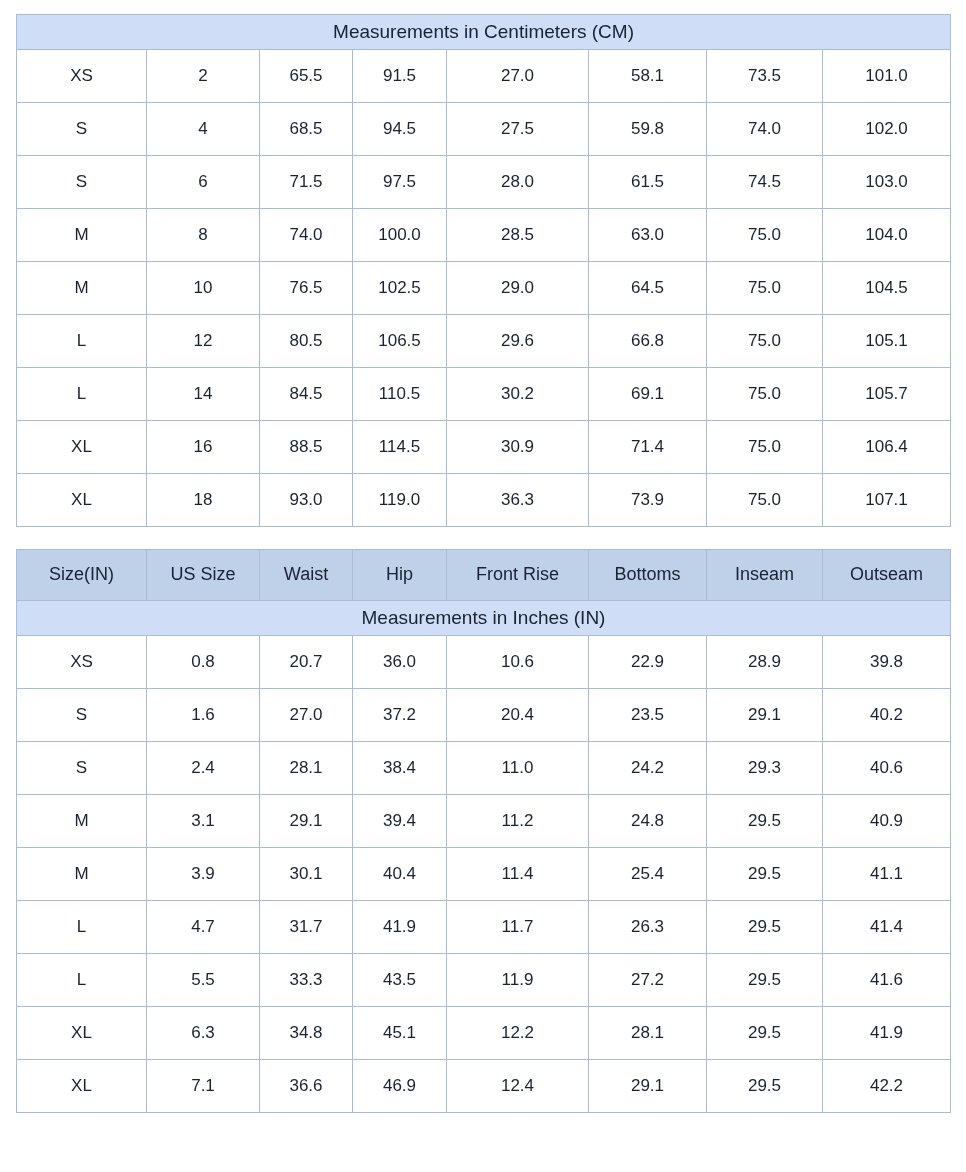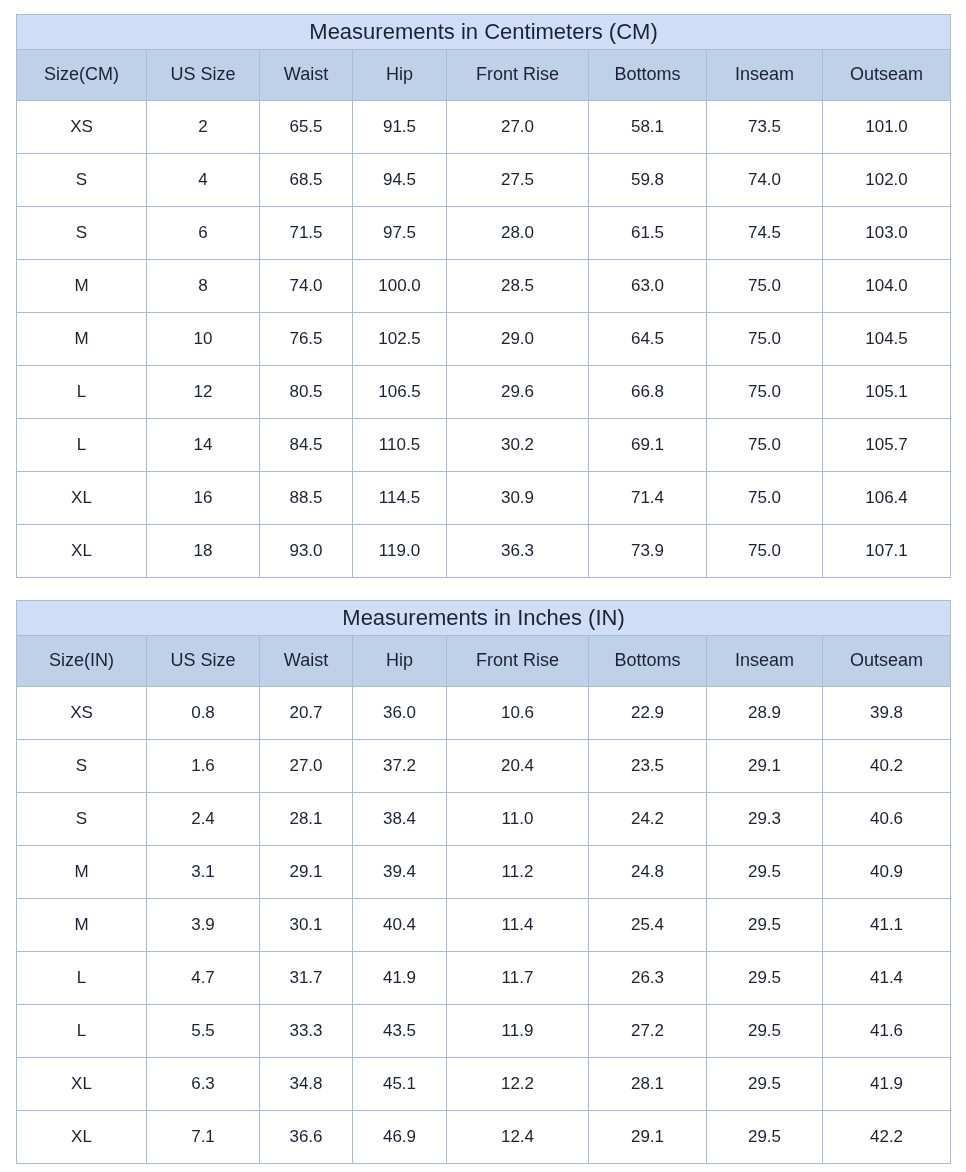--- a/index.html
+++ b/index.html
@@ -39,21 +39,21 @@
   .size-table col.c-hip      { width: 94px;  }
   .size-table col.c-front    { width: 142px; }
   .size-table col.c-bottoms  { width: 118px; }
   .size-table col.c-inseam   { width: 116px; }
   .size-table col.c-outseam  { width: 128px; }
 
   .title-cell {
     background: #cfdef6;
     border: 1px solid #a8bcd8;
     text-align: center;
-    font-size: 22px;
+    font-size: 19px;
     font-weight: 400;
     color: #1a2233;
     height: 34px;
     padding: 0;
     line-height: 34px;
   }
 
   .head-cell {
     background: #bfd0e9;
     border: 1px solid #a8bcd8;
@@ -91,30 +91,20 @@
           <col class="c-hip">
           <col class="c-front">
           <col class="c-bottoms">
           <col class="c-inseam">
           <col class="c-outseam">
         </colgroup>
         <thead>
           <tr>
             <th class="title-cell" colspan="8">Measurements in Centimeters (CM)</th>
           </tr>
-          <tr>
-            <th class="head-cell">Size(CM)</th>
-            <th class="head-cell">US Size</th>
-            <th class="head-cell">Waist</th>
-            <th class="head-cell">Hip</th>
-            <th class="head-cell">Front Rise</th>
-            <th class="head-cell">Bottoms</th>
-            <th class="head-cell">Inseam</th>
-            <th class="head-cell">Outseam</th>
-          </tr>
         </thead>
         <tbody>
           <tr>
             <td class="data-cell">XS</td>
             <td class="data-cell">2</td>
             <td class="data-cell">65.5</td>
             <td class="data-cell">91.5</td>
             <td class="data-cell">27.0</td>
             <td class="data-cell">58.1</td>
             <td class="data-cell">73.5</td>
@@ -208,32 +198,32 @@
           <col class="c-us">
           <col class="c-waist">
           <col class="c-hip">
           <col class="c-front">
           <col class="c-bottoms">
           <col class="c-inseam">
           <col class="c-outseam">
         </colgroup>
         <thead>
           <tr>
-            <th class="title-cell" colspan="8">Measurements in Inches (IN)</th>
-          </tr>
-          <tr>
             <th class="head-cell">Size(IN)</th>
             <th class="head-cell">US Size</th>
             <th class="head-cell">Waist</th>
             <th class="head-cell">Hip</th>
             <th class="head-cell">Front Rise</th>
             <th class="head-cell">Bottoms</th>
             <th class="head-cell">Inseam</th>
             <th class="head-cell">Outseam</th>
           </tr>
+          <tr>
+            <th class="title-cell" colspan="8">Measurements in Inches (IN)</th>
+          </tr>
         </thead>
         <tbody>
           <tr>
             <td class="data-cell">XS</td>
             <td class="data-cell">0.8</td>
             <td class="data-cell">20.7</td>
             <td class="data-cell">36.0</td>
             <td class="data-cell">10.6</td>
             <td class="data-cell">22.9</td>
             <td class="data-cell">28.9</td>

